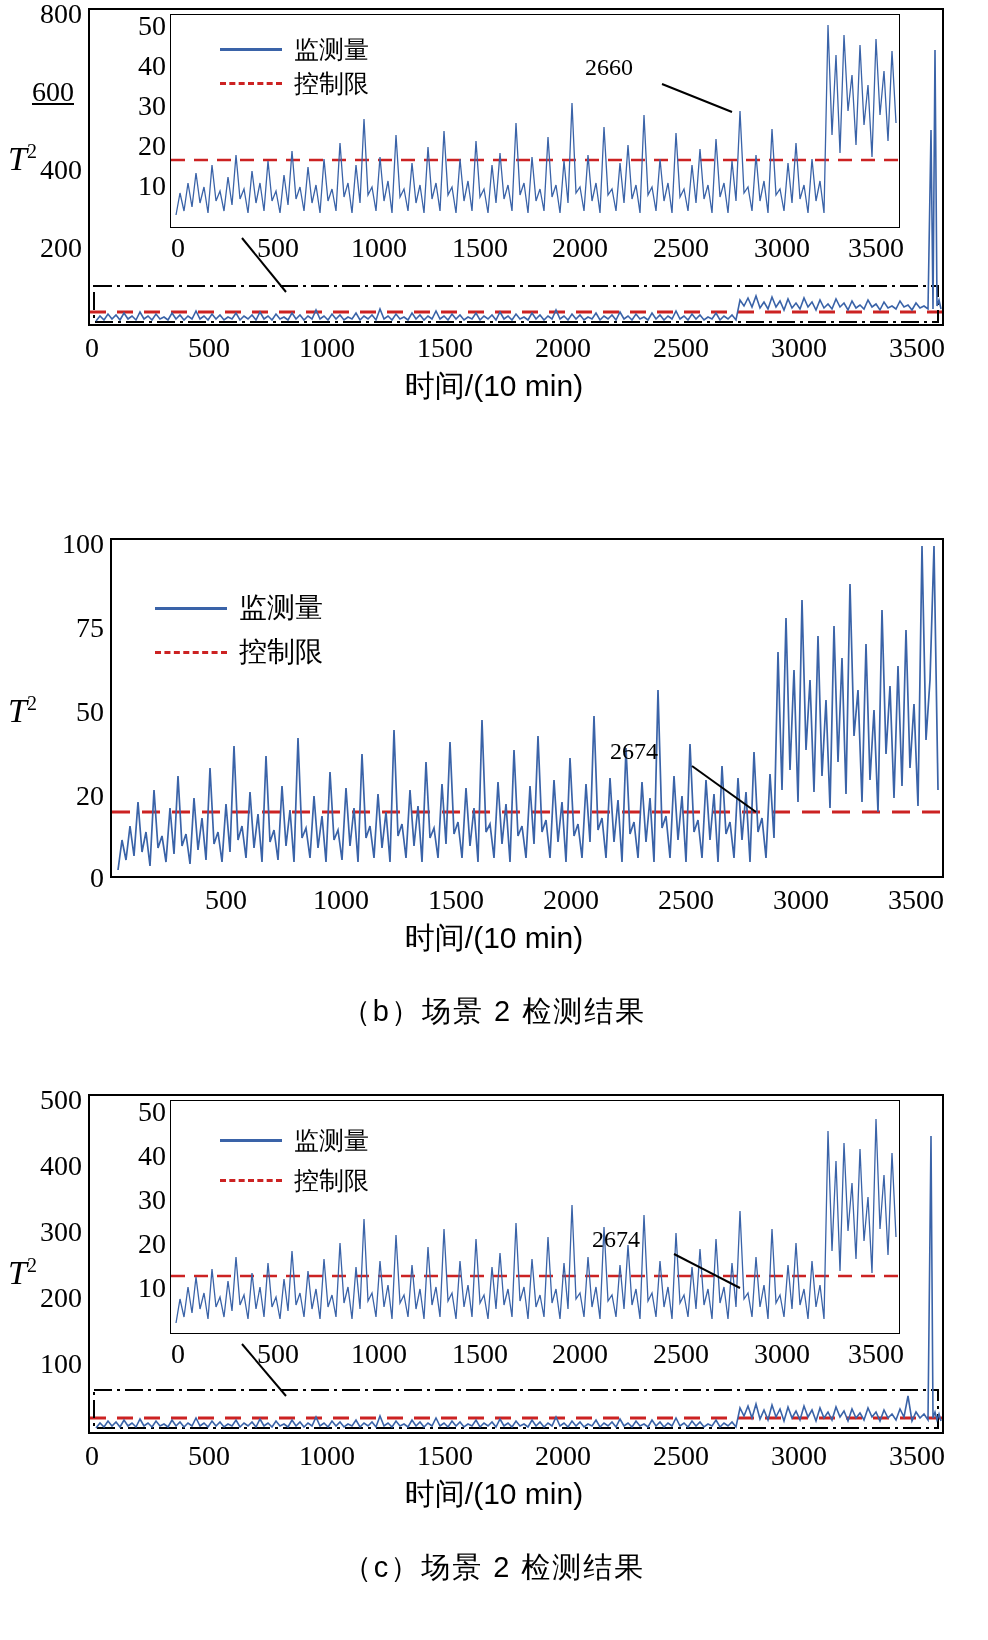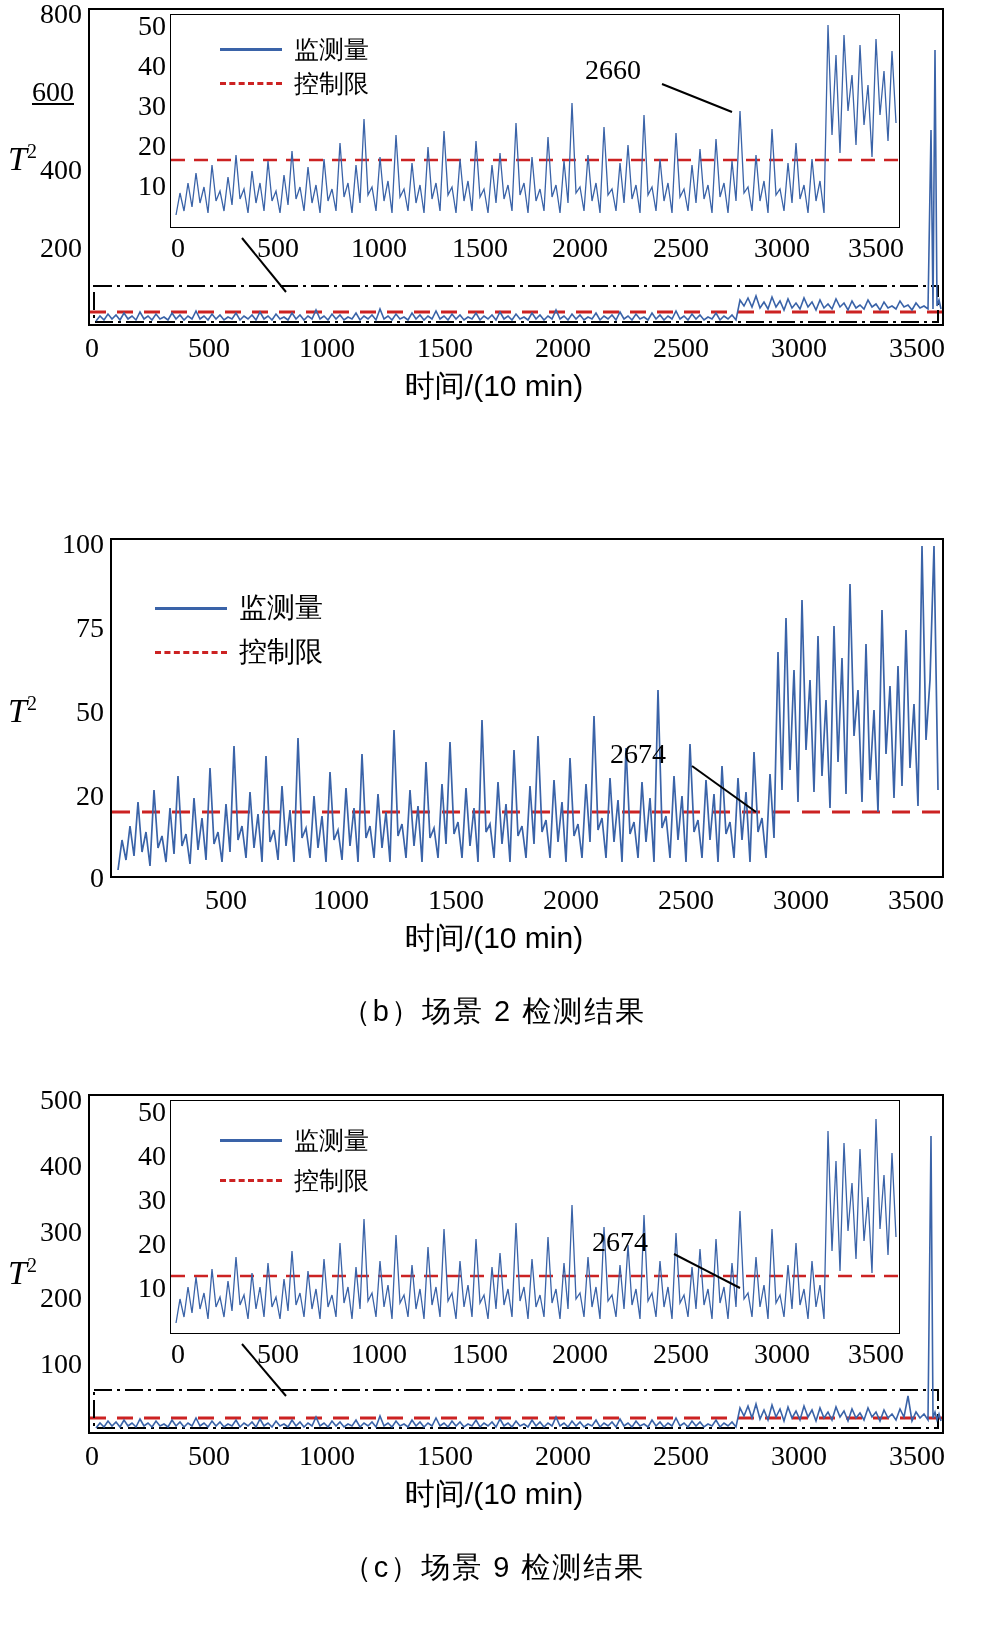--- a/index.html
+++ b/index.html
@@ -68,21 +68,21 @@
     text-align:center;
   }
   .legend .row{display:flex;align-items:center;gap:12px;height:34px;}
   .legend .swatch{width:62px;height:0;border-top:3px solid #3a63a8;}
   .legend .swatch.dash{border-top:3px dashed #cc2222;}
   .legend .lbl{white-space:nowrap;}
 
   .annot{
     position:absolute;
     font-family:"Liberation Serif",serif;
-    font-size:28px;
+    font-size:24px;
   }
 
   svg{display:block;}
   .leader{stroke:#000;stroke-width:2;fill:none;}
 </style>
 </head>
 <body>
 
 <div class="page">
 
@@ -272,16 +272,16 @@
       </div>
     </div>
 
     <div class="annot" style="left:592px;top:140px;">2674</div>
     <svg style="position:absolute;left:672px;top:164px;" width="80" height="44">
       <line class="leader" x1="2" y1="4" x2="68" y2="38"></line>
     </svg>
 
     <div class="xlabel" style="top:388px;left:0;">时间/(10 min)</div>
 
-    <div class="caption" style="position:absolute;top:462px;left:0;">（c）场景 9 检测结果</div>
+    <div class="caption" style="position:absolute;top:462px;left:0;">（c）场景 2 检测结果</div>
   </div>
 
 </div>
 
 </body></html>

